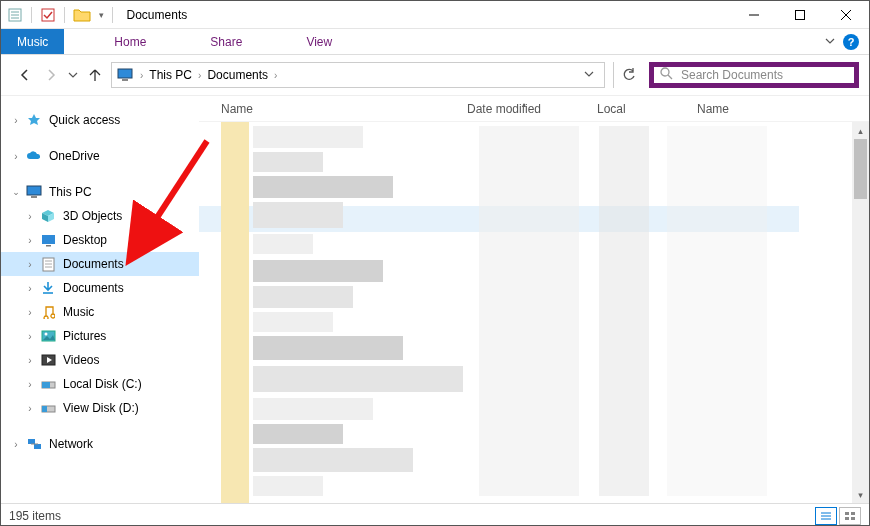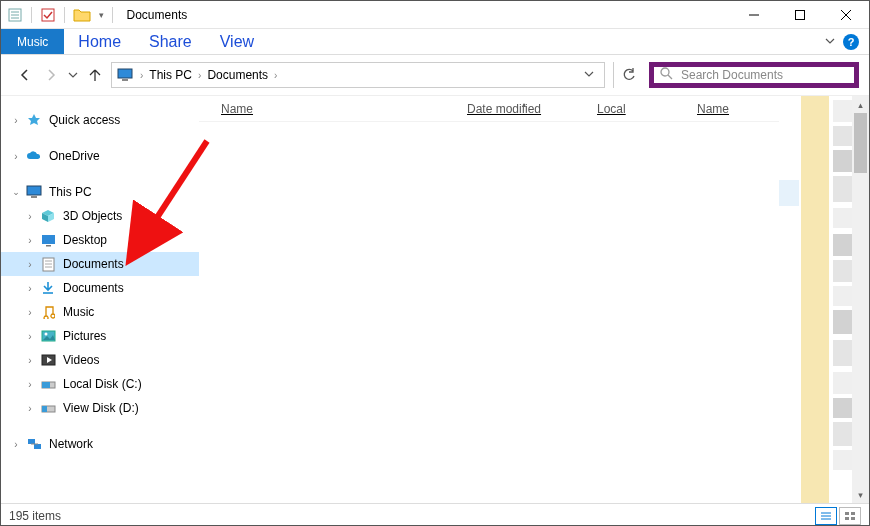--- a/index.html
+++ b/index.html
@@ -43,21 +43,21 @@
   .filetab {
     background: #1979ca;
     color: #fff;
     padding: 0 16px;
     display: flex; align-items: center;
     font-size: 12px;
   }
   .rtab {
     padding: 0 14px;
     display: flex; align-items: center;
-    color: #1d4ed8; font-size: 16px;
+    color: #701a75; font-size: 12px; margin-left: 36px;
   }
   .ribbon-right {
     margin-left: auto; display: flex; align-items: center; gap: 8px;
     padding-right: 10px;
   }
   .ribbon-chevron { color:#555; }
   .help-circle {
     width: 16px; height: 16px; border-radius: 50%;
     background:#0078d7; color:#fff; font-weight:bold;
     display:flex; align-items:center; justify-content:center;
@@ -124,21 +124,21 @@
     visibility:hidden;
   }
   .expander.visible { visibility:visible; }
   .t-icon { width:18px; height:16px; display:flex; align-items:center; justify-content:center; margin-right:4px;}
   .indent1 { padding-left: 22px; }
   .tree-gap { height: 12px; }
 
   
   .contentpane {
     flex:1; position:relative;
-    display:flex; text-decoration:underline;
+    display:flex; flex-direction:column;
   }
   .colheaders {
     height: 26px;
     display:flex; align-items:center;
     color:#555; font-size:12px;
     border-bottom: 1px solid #f2f2f2;
     position: relative;
   }
   .col { padding: 0 8px; }
   .col.name { width: 260px; padding-left:22px; }

